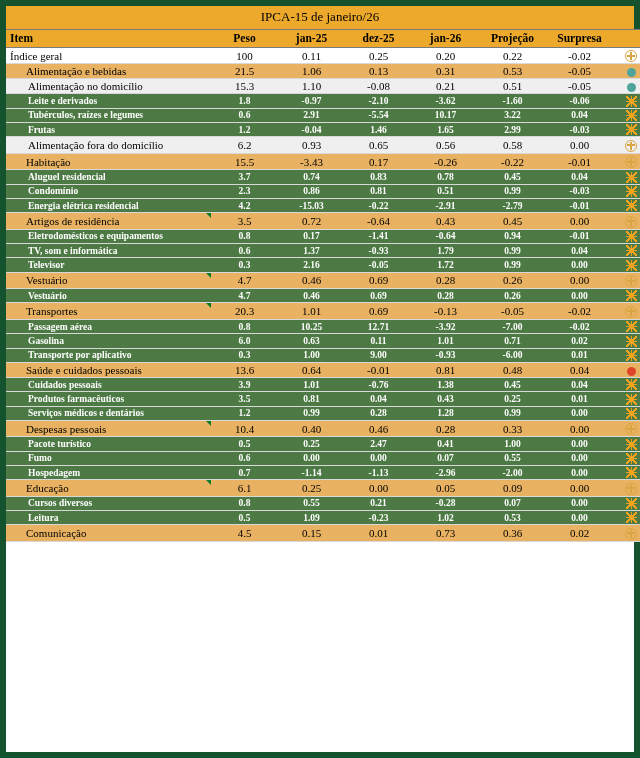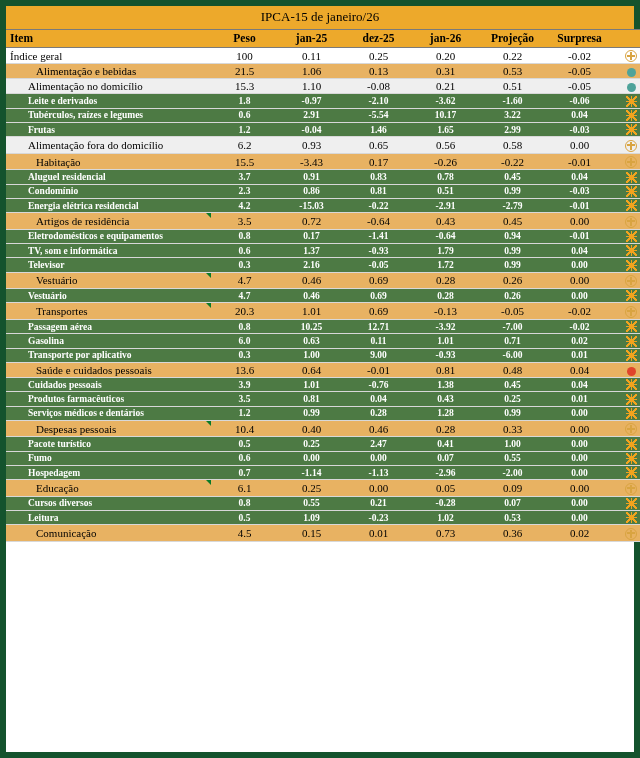--- a/index.html
+++ b/index.html
@@ -62,21 +62,21 @@
     text-overflow:clip;
   }
   td.num{text-align:center;font-family:"Liberation Serif", serif;}
   td.flag{text-align:center;}
   
   tr.lvl0 td{background:#ffffff;color:#000;font-size:11px;}
   tr.lvl1 td{background:#e8b262;color:#000;font-size:11px;}
   tr.lvl1b td{background:#efefef;color:#000;font-size:11px;}
   tr.lvl2 td{background:#4d7a44;color:#ffffff;font-weight:bold;font-size:9.5px;}
   tr.lvl0 td.item{padding-left:4px;}
-  tr.lvl1 td.item{padding-left:30px;}
+  tr.lvl1 td.item{padding-left:20px;}
   tr.lvl1b td.item{padding-left:22px;margin-top:16px;}
   tr.lvl2 td.item{padding-left:22px;}
   tr.lvl2 td.num{font-weight:bold;}
   
   td.item.mark{position:relative;}
   td.item.mark:after{
     content:"";
     position:absolute;
     top:0;right:0;
     border-top:5px solid #0a7a28;
@@ -237,21 +237,21 @@
           <td class="num">-3.43</td>
           <td class="num">0.17</td>
           <td class="num">-0.26</td>
           <td class="num">-0.22</td>
           <td class="num">-0.01</td>
           <td class="flag"><span class="plus ring"></span></td>
         </tr>
         <tr class="lvl2">
           <td class="item">Aluguel residencial</td>
           <td class="num">3.7</td>
-          <td class="num">0.91</td>
+          <td class="num">0.74</td>
           <td class="num">0.83</td>
           <td class="num">0.78</td>
           <td class="num">0.45</td>
           <td class="num">0.04</td>
           <td class="flag"><span class="sun"></span></td>
         </tr>
         <tr class="lvl2">
           <td class="item">Condomínio</td>
           <td class="num">2.3</td>
           <td class="num">0.86</td>

